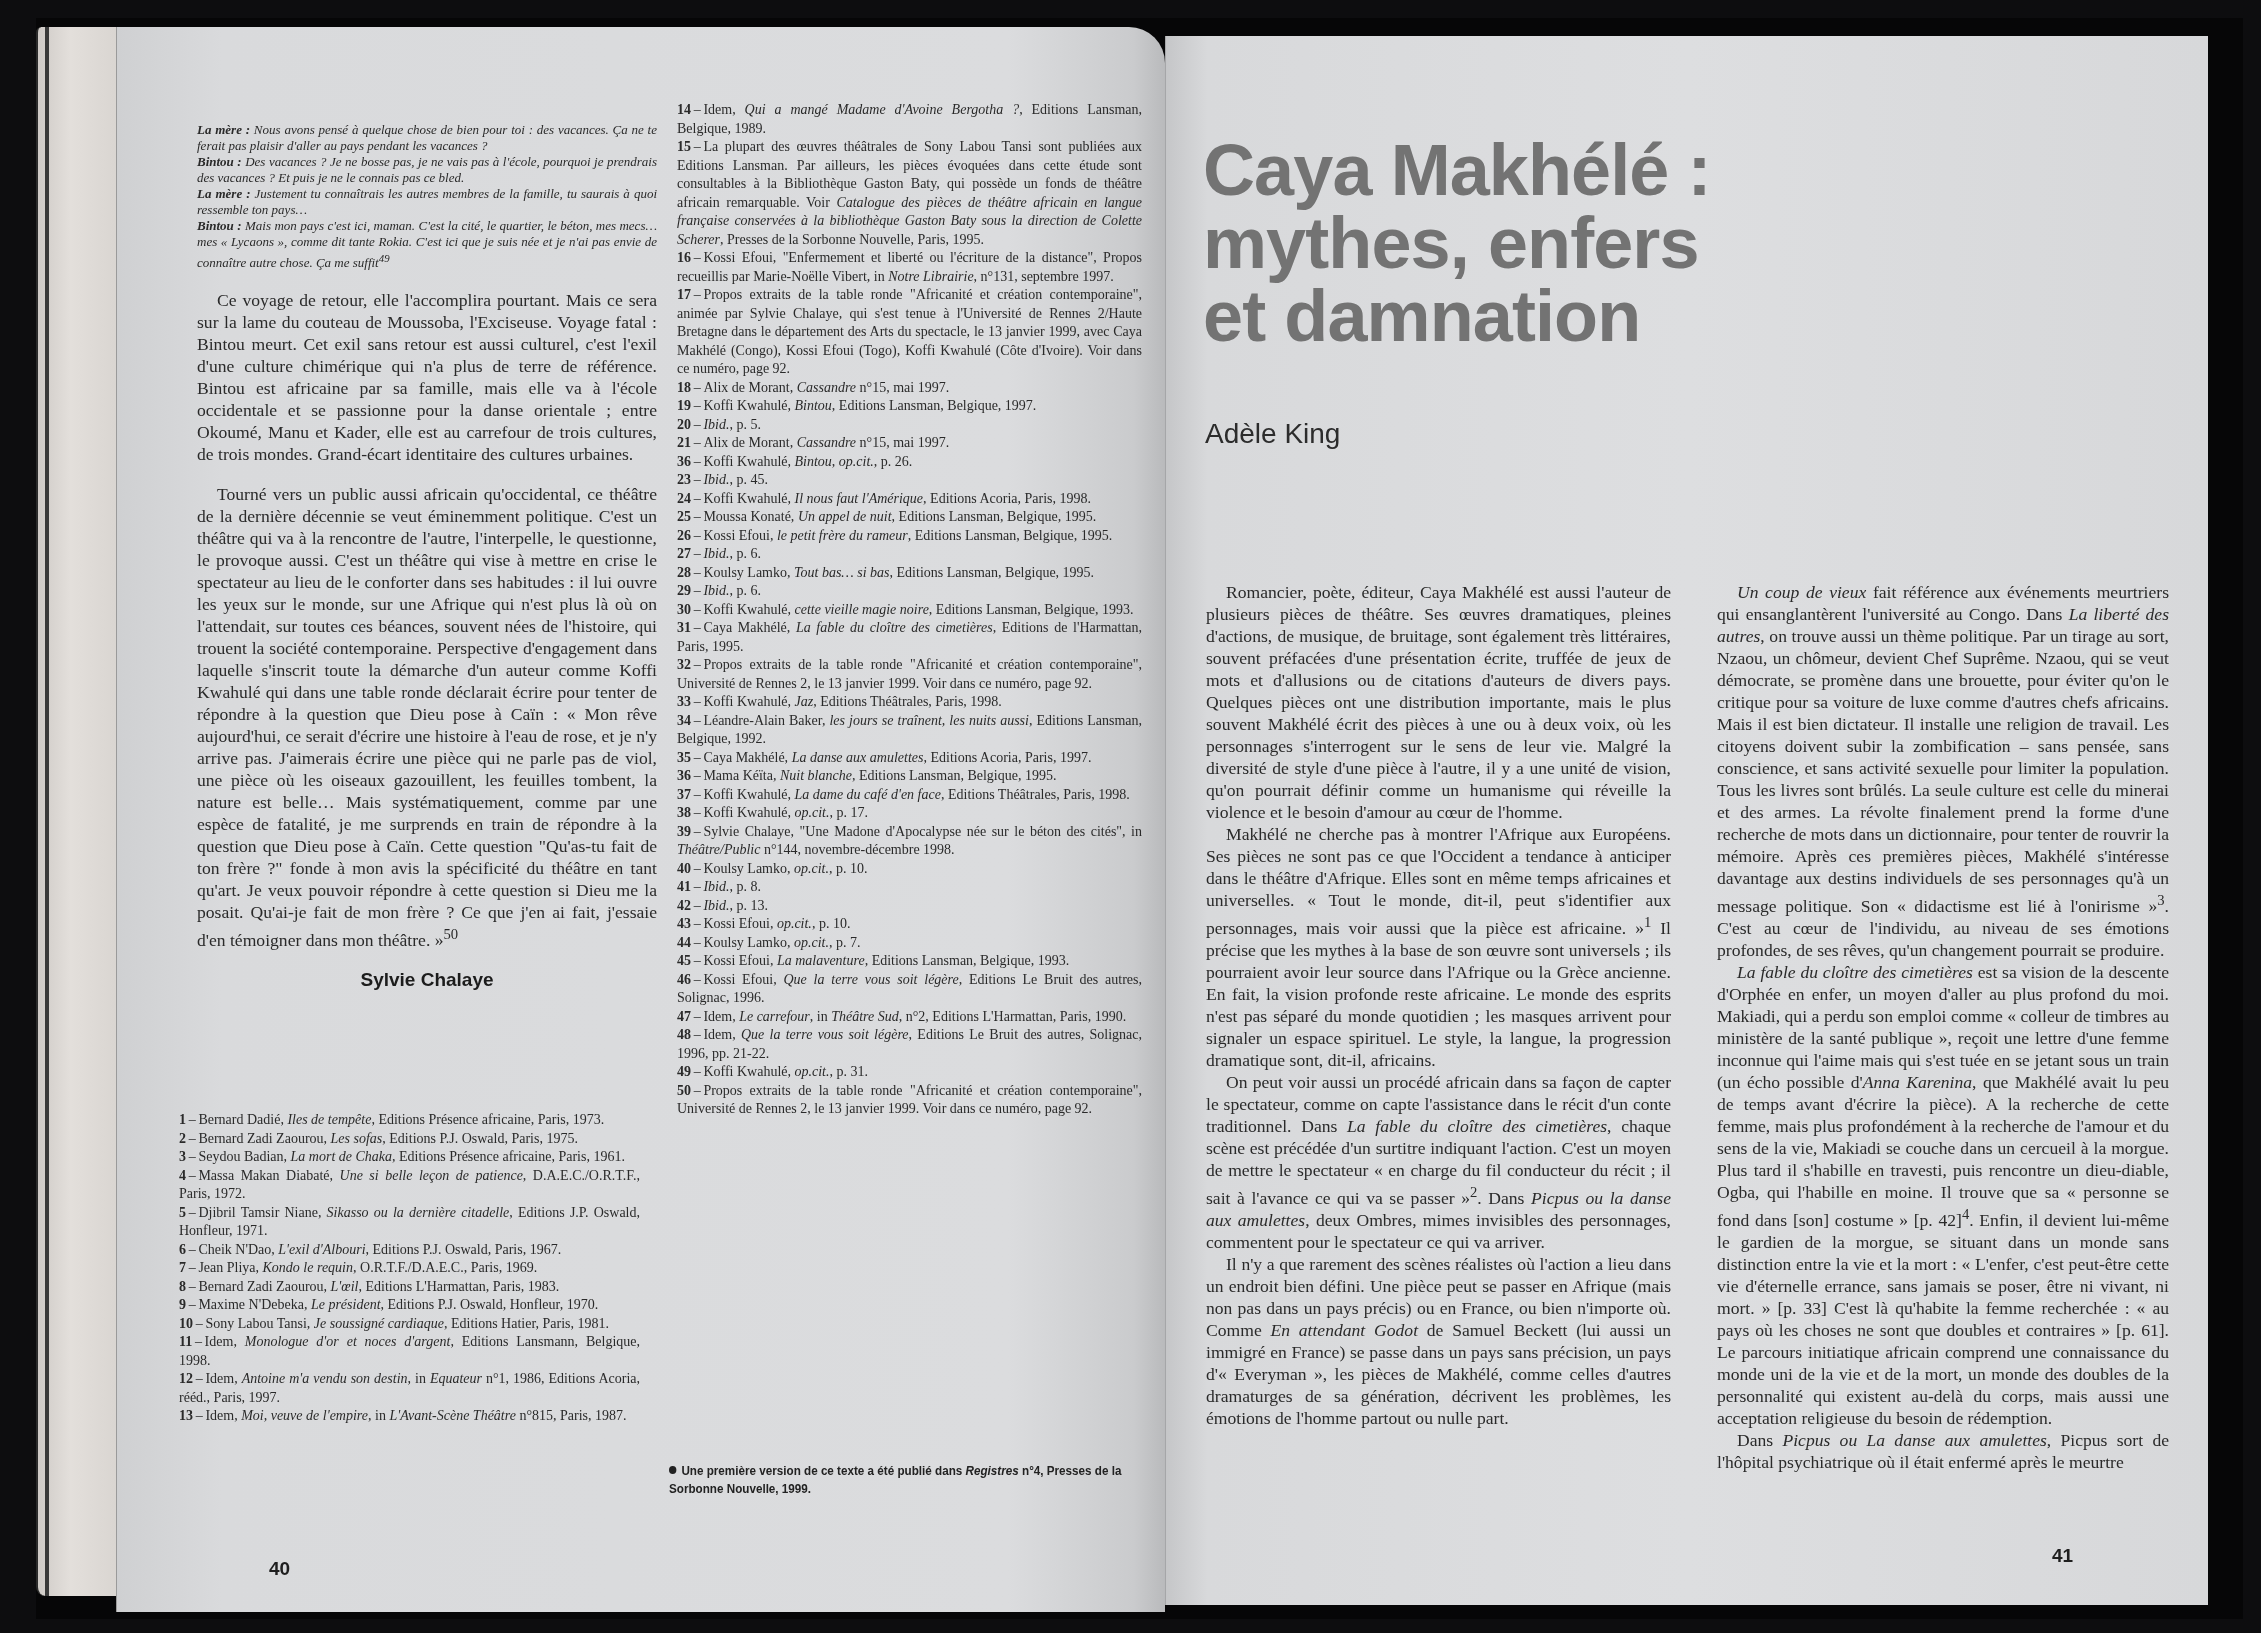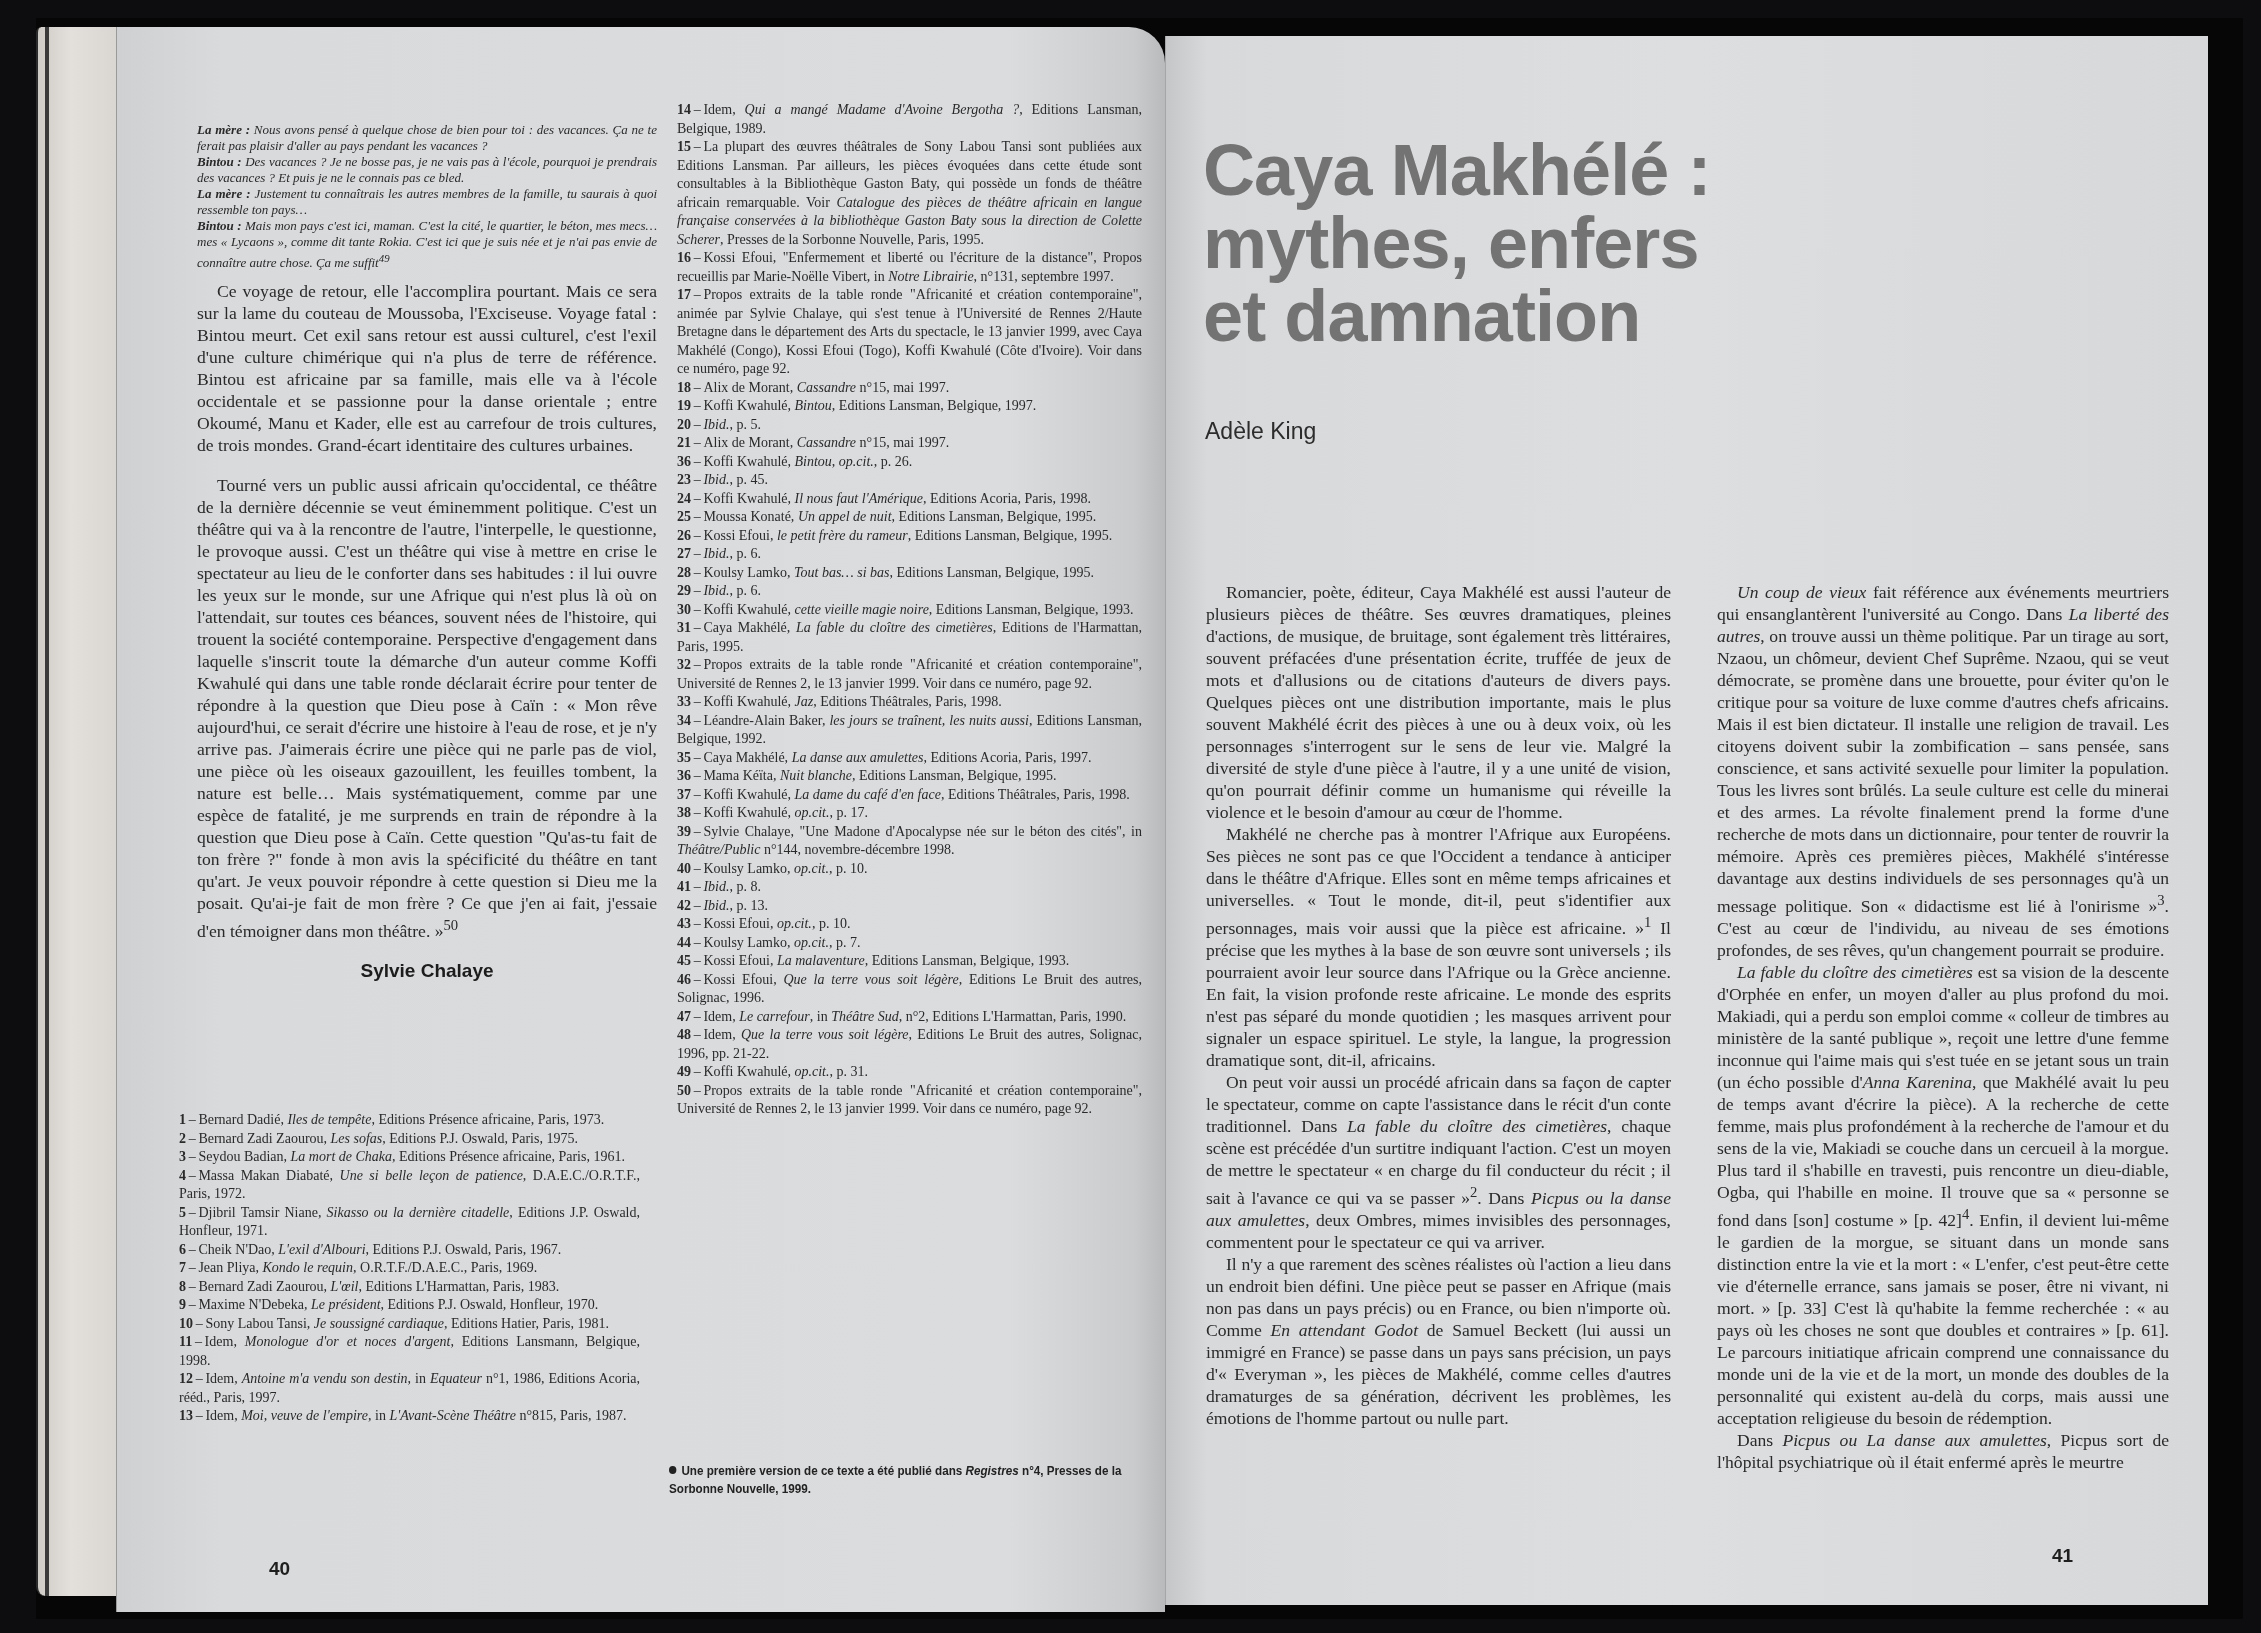--- a/index.html
+++ b/index.html
@@ -66,21 +66,21 @@
   }
   .title {
     position: absolute; left: 1203px; top: 134px; width: 561px;
     font-family: "Liberation Sans", "DejaVu Sans", sans-serif;
     font-weight: bold; font-size: 72px; line-height: 73px; color: #737373;
     letter-spacing: -0.9px;
   }
   .author {
     position: absolute; left: 1205px; top: 418px;
     font-family: "Liberation Sans", "DejaVu Sans", sans-serif;
-    font-size: 23px; color: #2c2c2c;
+    font-size: 28px; color: #2c2c2c;
   }
   .col-r1 { left: 1206px; top: 581px; width: 465px; }
   .col-r2 { left: 1717px; top: 581px; width: 452px; }
   .col-l1 { left: 197px; top: 122px; width: 460px; }
   .col-l2 { left: 677px; top: 101px; width: 465px; }
   .col-l1-notes { left: 179px; top: 1111px; width: 461px; }
   i, em { font-style: italic; }
 </style>
 </head>
 <body>
@@ -90,21 +90,21 @@
 
 <div class="page page-left"></div>
 
 <div class="text col-l1">
   <div id="dialogue">
       <p class="dialogue"><b>La mère :</b> Nous avons pensé à quelque chose de bien pour toi : des vacances. Ça ne te ferait pas plaisir d'aller au pays pendant les vacances ?</p>
       <p class="dialogue"><b>Bintou :</b> Des vacances ? Je ne bosse pas, je ne vais pas à l'école, pourquoi je prendrais des vacances ? Et puis je ne le connais pas ce bled.</p>
       <p class="dialogue"><b>La mère :</b> Justement tu connaîtrais les autres membres de la famille, tu saurais à quoi ressemble ton pays…</p>
       <p class="dialogue"><b>Bintou :</b> Mais mon pays c'est ici, maman. C'est la cité, le quartier, le béton, mes mecs… mes « Lycaons », comme dit tante Rokia. C'est ici que je suis née et je n'ai pas envie de connaître autre chose. Ça me suffit<sup>49</sup></p>
     </div>
-  <div id="left-paras" class="body-text" style="margin-top:9px">
+  <div id="left-paras" class="body-text" style="margin-top:18px">
       <p class="para">Ce voyage de retour, elle l'accomplira pourtant. Mais ce sera sur la lame du couteau de Moussoba, l'Exciseuse. Voyage fatal : Bintou meurt. Cet exil sans retour est aussi culturel, c'est l'exil d'une culture chimérique qui n'a plus de terre de référence. Bintou est africaine par sa famille, mais elle va à l'école occidentale et se passionne pour la danse orientale ; entre Okoumé, Manu et Kader, elle est au carrefour de trois cultures, de trois mondes. Grand-écart identitaire des cultures urbaines.</p>
       <p class="para gap">Tourné vers un public aussi africain qu'occidental, ce théâtre de la dernière décennie se veut éminemment politique. C'est un théâtre qui va à la rencontre de l'autre, l'interpelle, le questionne, le provoque aussi. C'est un théâtre qui vise à mettre en crise le spectateur au lieu de le conforter dans ses habitudes : il lui ouvre les yeux sur le monde, sur une Afrique qui n'est plus là où on l'attendait, sur toutes ces béances, souvent nées de l'histoire, qui trouent la société contemporaine. Perspective d'engagement dans laquelle s'inscrit toute la démarche d'un auteur comme Koffi Kwahulé qui dans une table ronde déclarait écrire pour tenter de répondre à la question que Dieu pose à Caïn : « Mon rêve aujourd'hui, ce serait d'écrire une histoire à l'eau de rose, et je n'y arrive pas. J'aimerais écrire une pièce qui ne parle pas de viol, une pièce où les oiseaux gazouillent, les feuilles tombent, la nature est belle… Mais systématiquement, comme par une espèce de fatalité, je me surprends en train de répondre à la question que Dieu pose à Caïn. Cette question "Qu'as-tu fait de ton frère ?" fonde à mon avis la spécificité du théâtre en tant qu'art. Je veux pouvoir répondre à cette question si Dieu me la posait. Qu'ai-je fait de mon frère ? Ce que j'en ai fait, j'essaie d'en témoigner dans mon théâtre. »<sup>50</sup></p>
     </div>
   <div class="signature">Sylvie Chalaye</div>
 </div>
 
 <div class="text notes col-l1-notes" id="notes1">
     <p class="note"><span class="num">1</span><span class="dash">–</span>Bernard Dadié, <i>Iles de tempête</i>, Editions Présence africaine, Paris, 1973.</p>
     <p class="note"><span class="num">2</span><span class="dash">–</span>Bernard Zadi Zaourou, <i>Les sofas</i>, Editions P.J. Oswald, Paris, 1975.</p>
     <p class="note"><span class="num">3</span><span class="dash">–</span>Seydou Badian, <i>La mort de Chaka</i>, Editions Présence africaine, Paris, 1961.</p>

